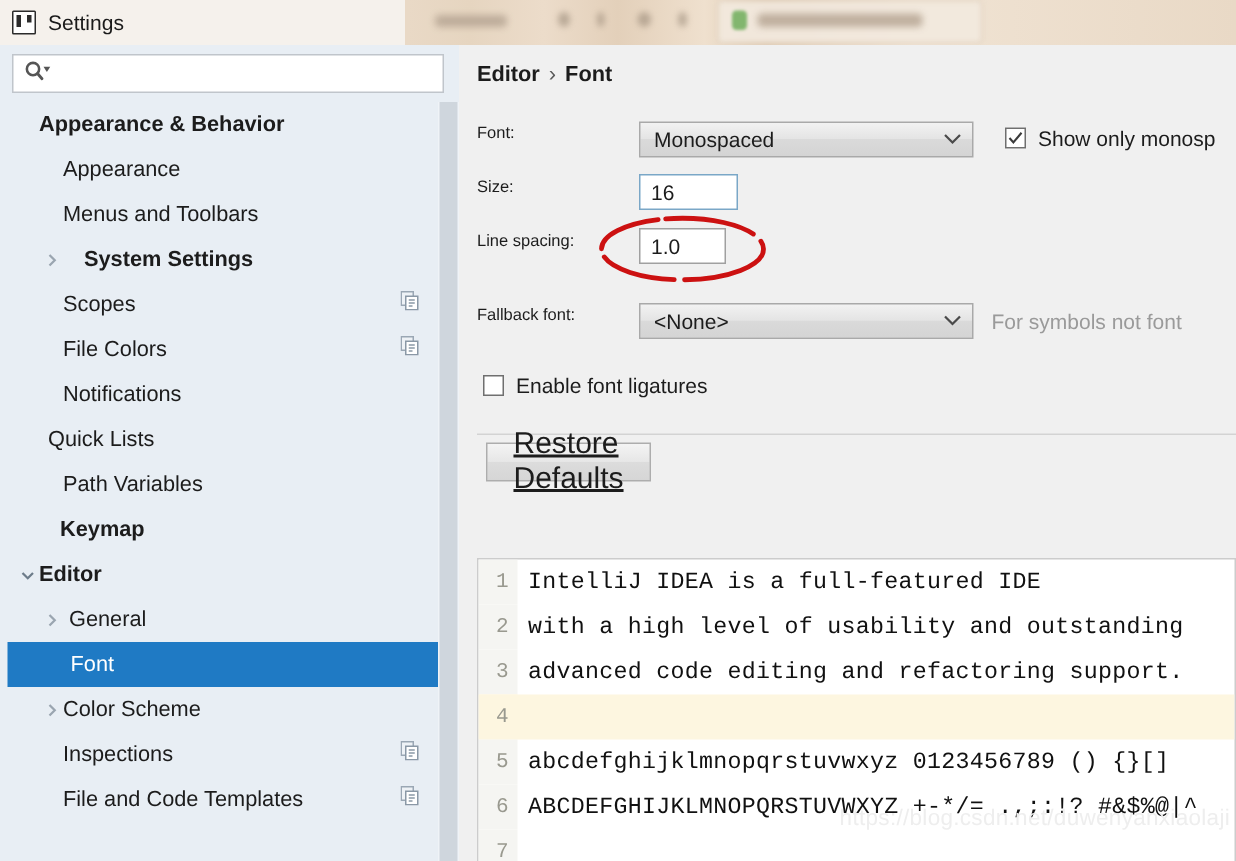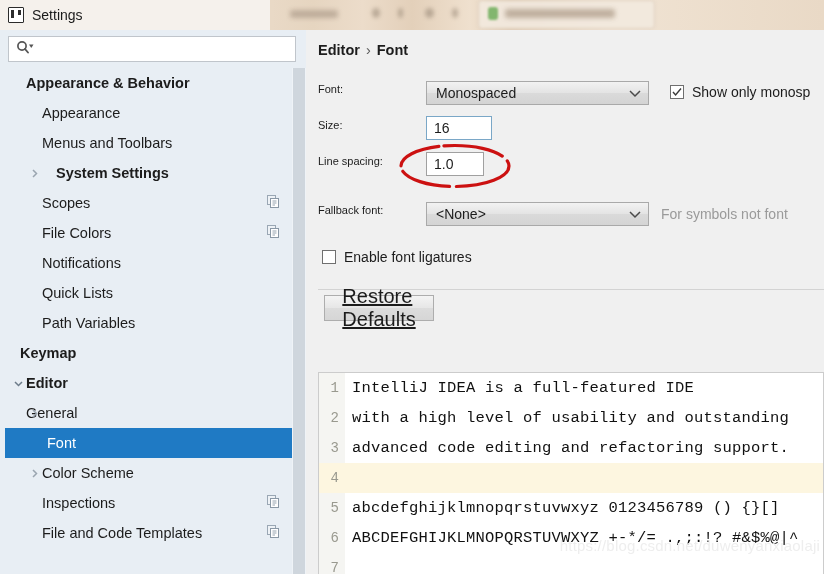--- a/index.html
+++ b/index.html
@@ -435,38 +435,38 @@
                 <rect x="0.5" y="0.5" width="8" height="9" fill="#eef2f6" stroke="#9aa7b4" stroke-width="1"></rect>
                 <rect x="3.5" y="3.5" width="8" height="9" fill="#ffffff" stroke="#8a98a6" stroke-width="1"></rect>
                 <line x1="5.5" y1="6" x2="9.5" y2="6" stroke="#8a98a6" stroke-width="0.9"></line>
                 <line x1="5.5" y1="8" x2="9.5" y2="8" stroke="#8a98a6" stroke-width="0.9"></line>
                 <line x1="5.5" y1="10" x2="8" y2="10" stroke="#8a98a6" stroke-width="0.9"></line>
               </svg></span>
           </div>
           <div class="tree-row" style="padding-left: 42px;">
             <span class="lbl">Notifications</span>
           </div>
-          <div class="tree-row" style="padding-left: 42px;">
+          <div class="tree-row" style="padding-left: 32px;">
             <span class="lbl">Quick Lists</span>
           </div>
           <div class="tree-row" style="padding-left: 42px;">
             <span class="lbl">Path Variables</span>
           </div>
-          <div class="tree-row bold" style="padding-left: 20px;">
+          <div class="tree-row bold" style="padding-left: 40px;">
             <span class="lbl">Keymap</span>
           </div>
           <div class="tree-row bold" style="padding-left: 26px;">
             <span class="arrow" style="position: absolute; left: 10px;">
               <svg width="11" height="11" viewBox="0 0 11 11">
                 <polyline points="2,4 5.5,7.5 9,4" fill="none" stroke="#6d7c8a" stroke-width="1.5"></polyline>
               </svg>
             </span>
             <span class="lbl">Editor</span>
           </div>
-          <div class="tree-row" style="padding-left: 26px;">
+          <div class="tree-row" style="padding-left: 46px;">
             <span class="arrow" style="position: absolute; left: 26px;">
               <svg width="11" height="11" viewBox="0 0 11 11">
                 <polyline points="4,2 7.5,5.5 4,9" fill="none" stroke="#9aa5b0" stroke-width="1.5"></polyline>
               </svg>
             </span>
             <span class="lbl">General</span>
           </div>
           <div class="tree-row selected" style="padding-left: 42px;">
             <span class="lbl">Font</span>
           </div>

